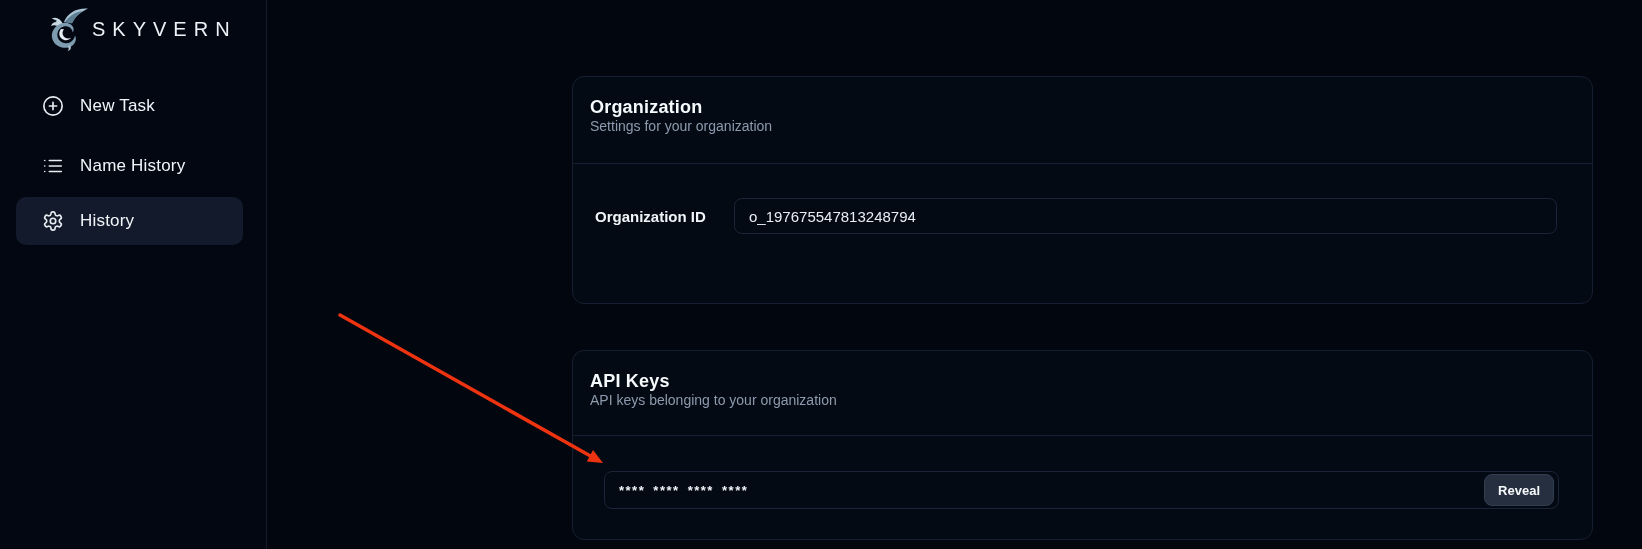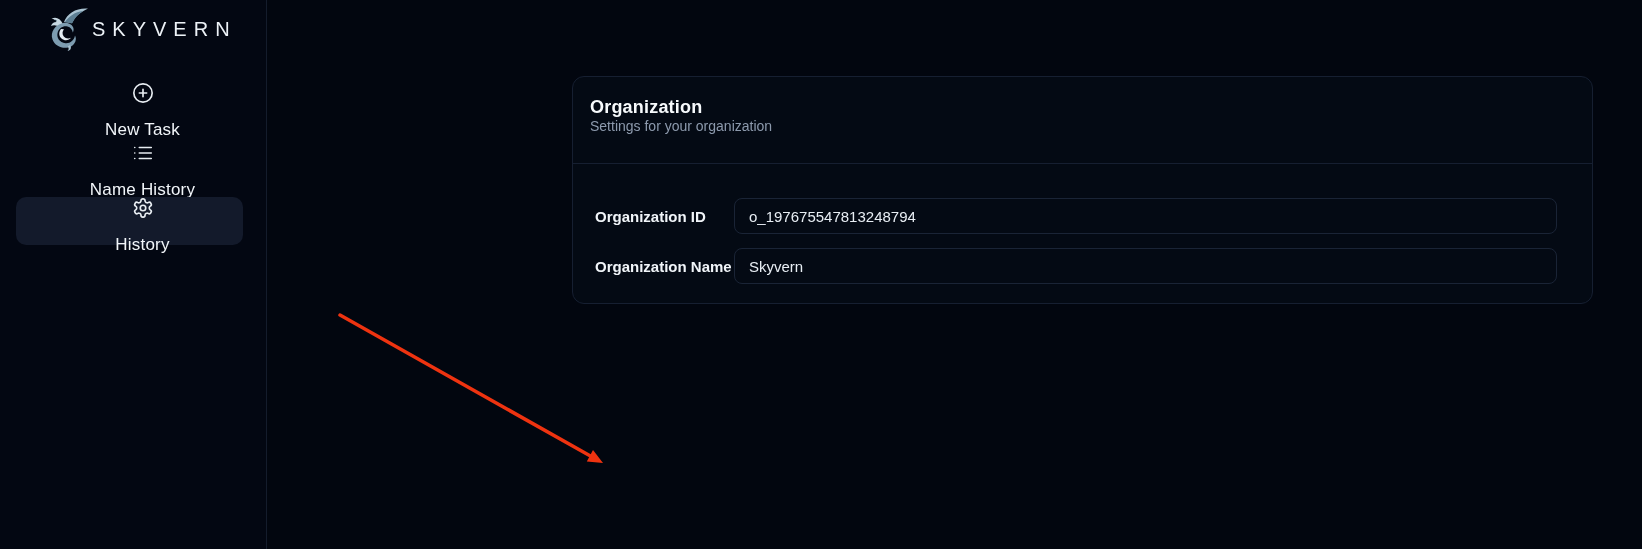--- a/index.html
+++ b/index.html
@@ -48,21 +48,20 @@
     position: absolute;
     left: 16px;
     width: 227px; height: 48px;
     display: flex;
     align-items: center;
     gap: 16px;
     padding-left: 26px;
     border-radius: 10px;
     cursor: pointer;
     color: #f1f5f9;
-    flex-direction: column;
   }
   .nav-item.active { background: #131a2b; }
   .nav-item .nav-icon {
     width: 22px; height: 22px;
     display: flex; align-items: center; justify-content: center;
     color: #e8edf2;
     flex: 0 0 22px;
   }
   .nav-item .nav-icon svg { width: 22px; height: 22px; }
   .nav-item .nav-label {
@@ -236,25 +235,32 @@
     <div class="card-header">
       <div class="card-title">Organization</div>
       <div class="card-subtitle">Settings for your organization</div>
     </div>
 
     <div class="field-row row-1">
       <label class="field-label">Organization ID</label>
       <input class="text-input" type="text" value="o_197675547813248794" style="">
     </div>
 
-    <div class="field-row row-2">
-      <label class="field-label">Organization Name</label>
-      <input class="text-input" type="text" value="Skyvern" style="">
-    </div>
   </section>
 
+  <section class="card card-api">
+    <div class="card-header">
+      <div class="card-title">API Keys</div>
+      <div class="card-subtitle">API keys belonging to your organization</div>
+    </div>
+
+    <div class="apikey-row">
+      <input class="apikey-input" type="text" value="**** **** **** ****" style="">
+      <button class="reveal-btn">Reveal</button>
+    </div>
+  </section>
 
   <svg class="arrow-overlay" viewBox="0 0 300 185">
     <line x1="20" y1="20" x2="270" y2="160.8" stroke-width="3.5" stroke-linecap="round" stroke="#ee3310"></line>
     <polygon points="283,168 266.8,166.5 273,155.1" fill="#ee3310"></polygon>
   </svg>
 
 </div>
 
 </body></html>

